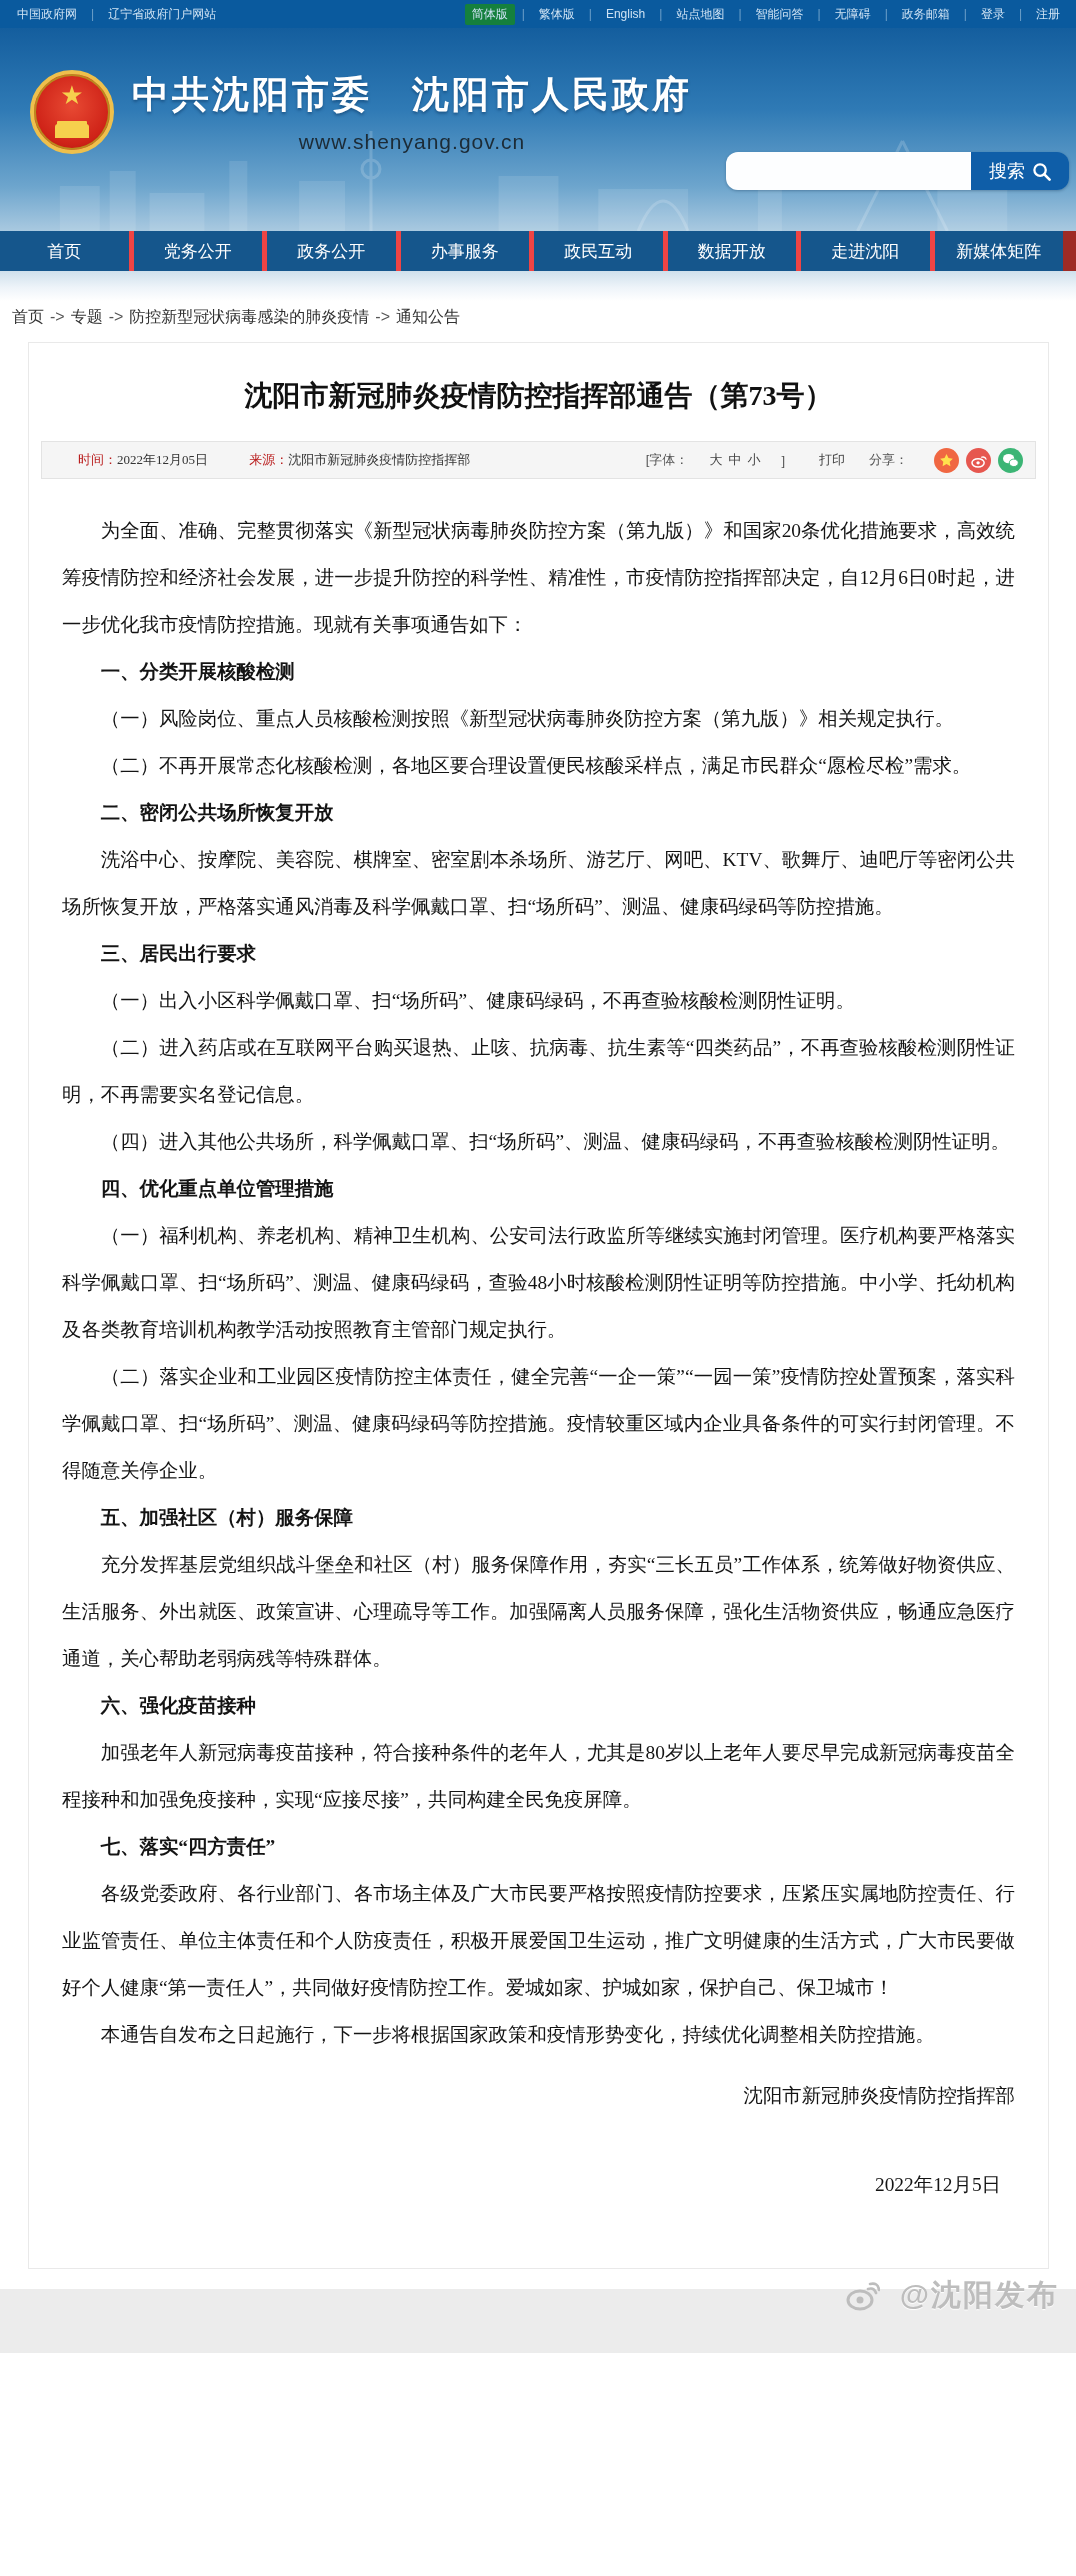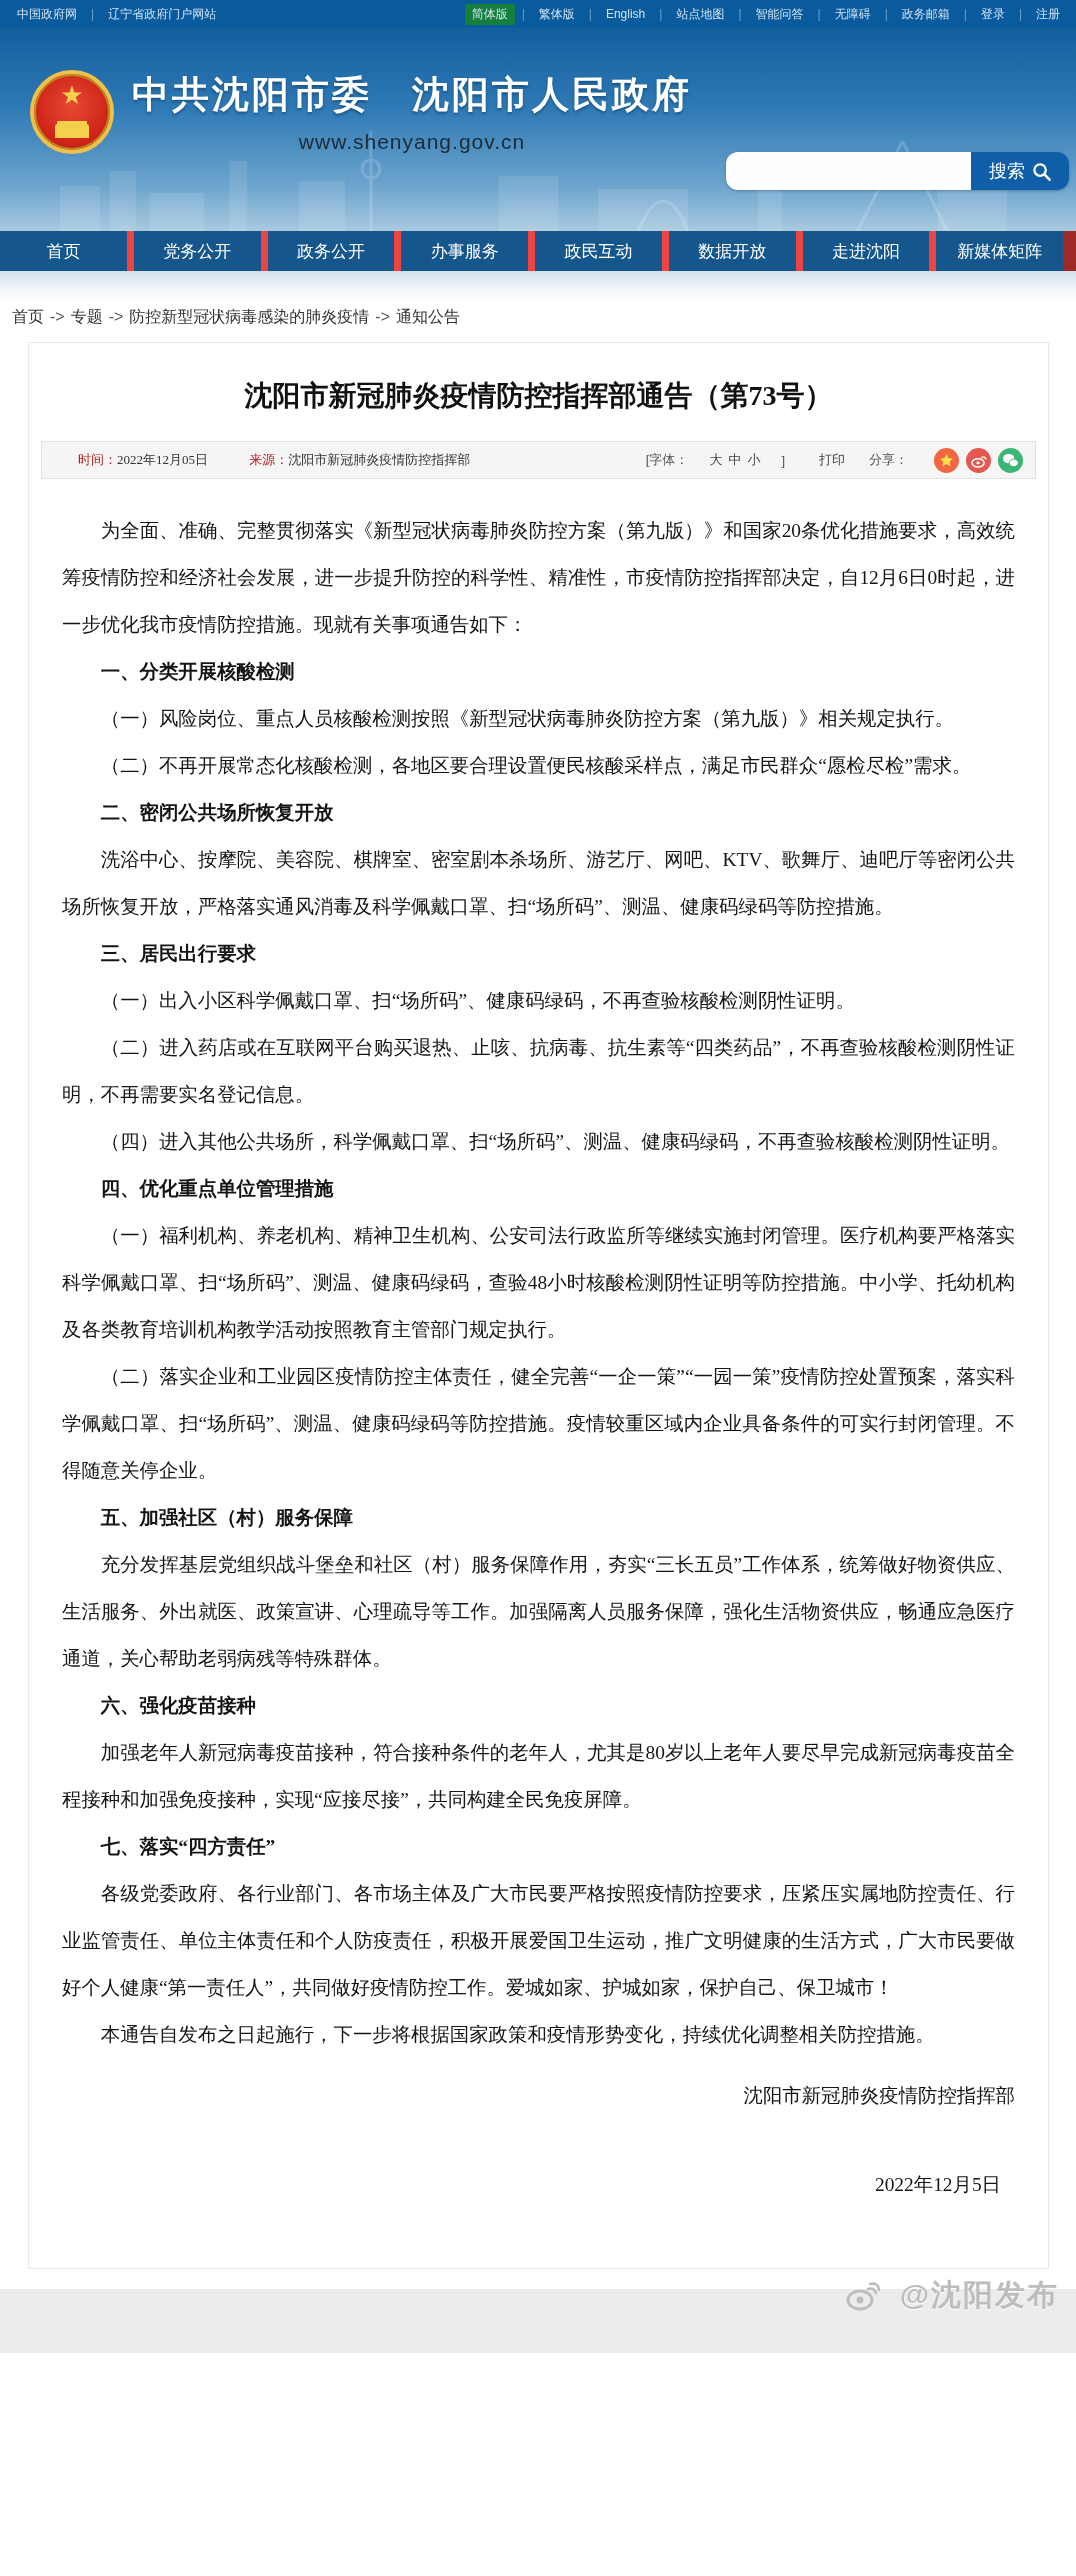--- a/index.html
+++ b/index.html
@@ -20,21 +20,21 @@
   .emblem .gate{position:absolute;left:50%;bottom:12px;transform:translateX(-50%);width:34px;height:14px;background:#f6d04d;border-radius:3px 3px 0 0;box-shadow:0 -5px 0 -2px #f6d04d;}
   .brand-text{margin-left:18px;}
   .brand-title{color:#ffffff;font-size:37px;font-weight:bold;letter-spacing:3px;text-shadow:0 2px 3px rgba(0,40,80,.45);font-family:"Liberation Serif","DejaVu Serif",serif;}
   .brand-url{color:#1c2b36;font-size:21px;margin-top:10px;letter-spacing:1px;text-align:center;}
   .searchbox{position:absolute;right:8px;top:124px;display:flex;height:38px;border-radius:12px;overflow:hidden;box-shadow:0 1px 3px rgba(0,30,60,.3);}
   .searchbox input{width:221px;border:0;outline:none;padding:0 12px;font-size:15px;background:#fdfeff;}
   .search-btn{width:98px;background:#0f5ea8;color:#fff;border:0;font-size:18px;display:flex;align-items:center;justify-content:center;gap:7px;cursor:pointer;}
   
   .nav{height:40px;background:#15568c;display:flex;}
   .nav-item{flex:1;display:flex;align-items:center;justify-content:center;color:#ffffff;font-size:17px;cursor:pointer;white-space:nowrap;}
-  .nav-item:not(:first-child){border-left:7px solid #ef4444;}
+  .nav-item:not(:first-child){border-left:5px solid #ef4444;}
   .nav-sliver{flex:0 0 14px;background:#9e2b25;}
   .nav-shadow{height:30px;background:linear-gradient(180deg,#cfe0ec 0%,#eef4f9 55%,#ffffff 100%);}
   
   .breadcrumb{padding:6px 12px 14px;font-size:16px;color:#333;}
   .breadcrumb span{cursor:pointer;}
   .crumb-sep{color:#555;margin:0 6px;cursor:default;}
   
   .article-box{margin:0 28px 20px;border:1px solid #e9e9e9;background:#fff;padding-bottom:60px;}
   .article-title{text-align:center;font-family:"Liberation Serif","DejaVu Serif",serif;font-size:28px;font-weight:bold;color:#111;padding:34px 20px 26px;}
   .meta-bar{margin:0 12px;background:#f5f5f5;border:1px solid #e3e3e3;height:38px;display:flex;align-items:center;justify-content:space-between;padding:0 12px;box-sizing:border-box;font-size:13px;color:#333;}

